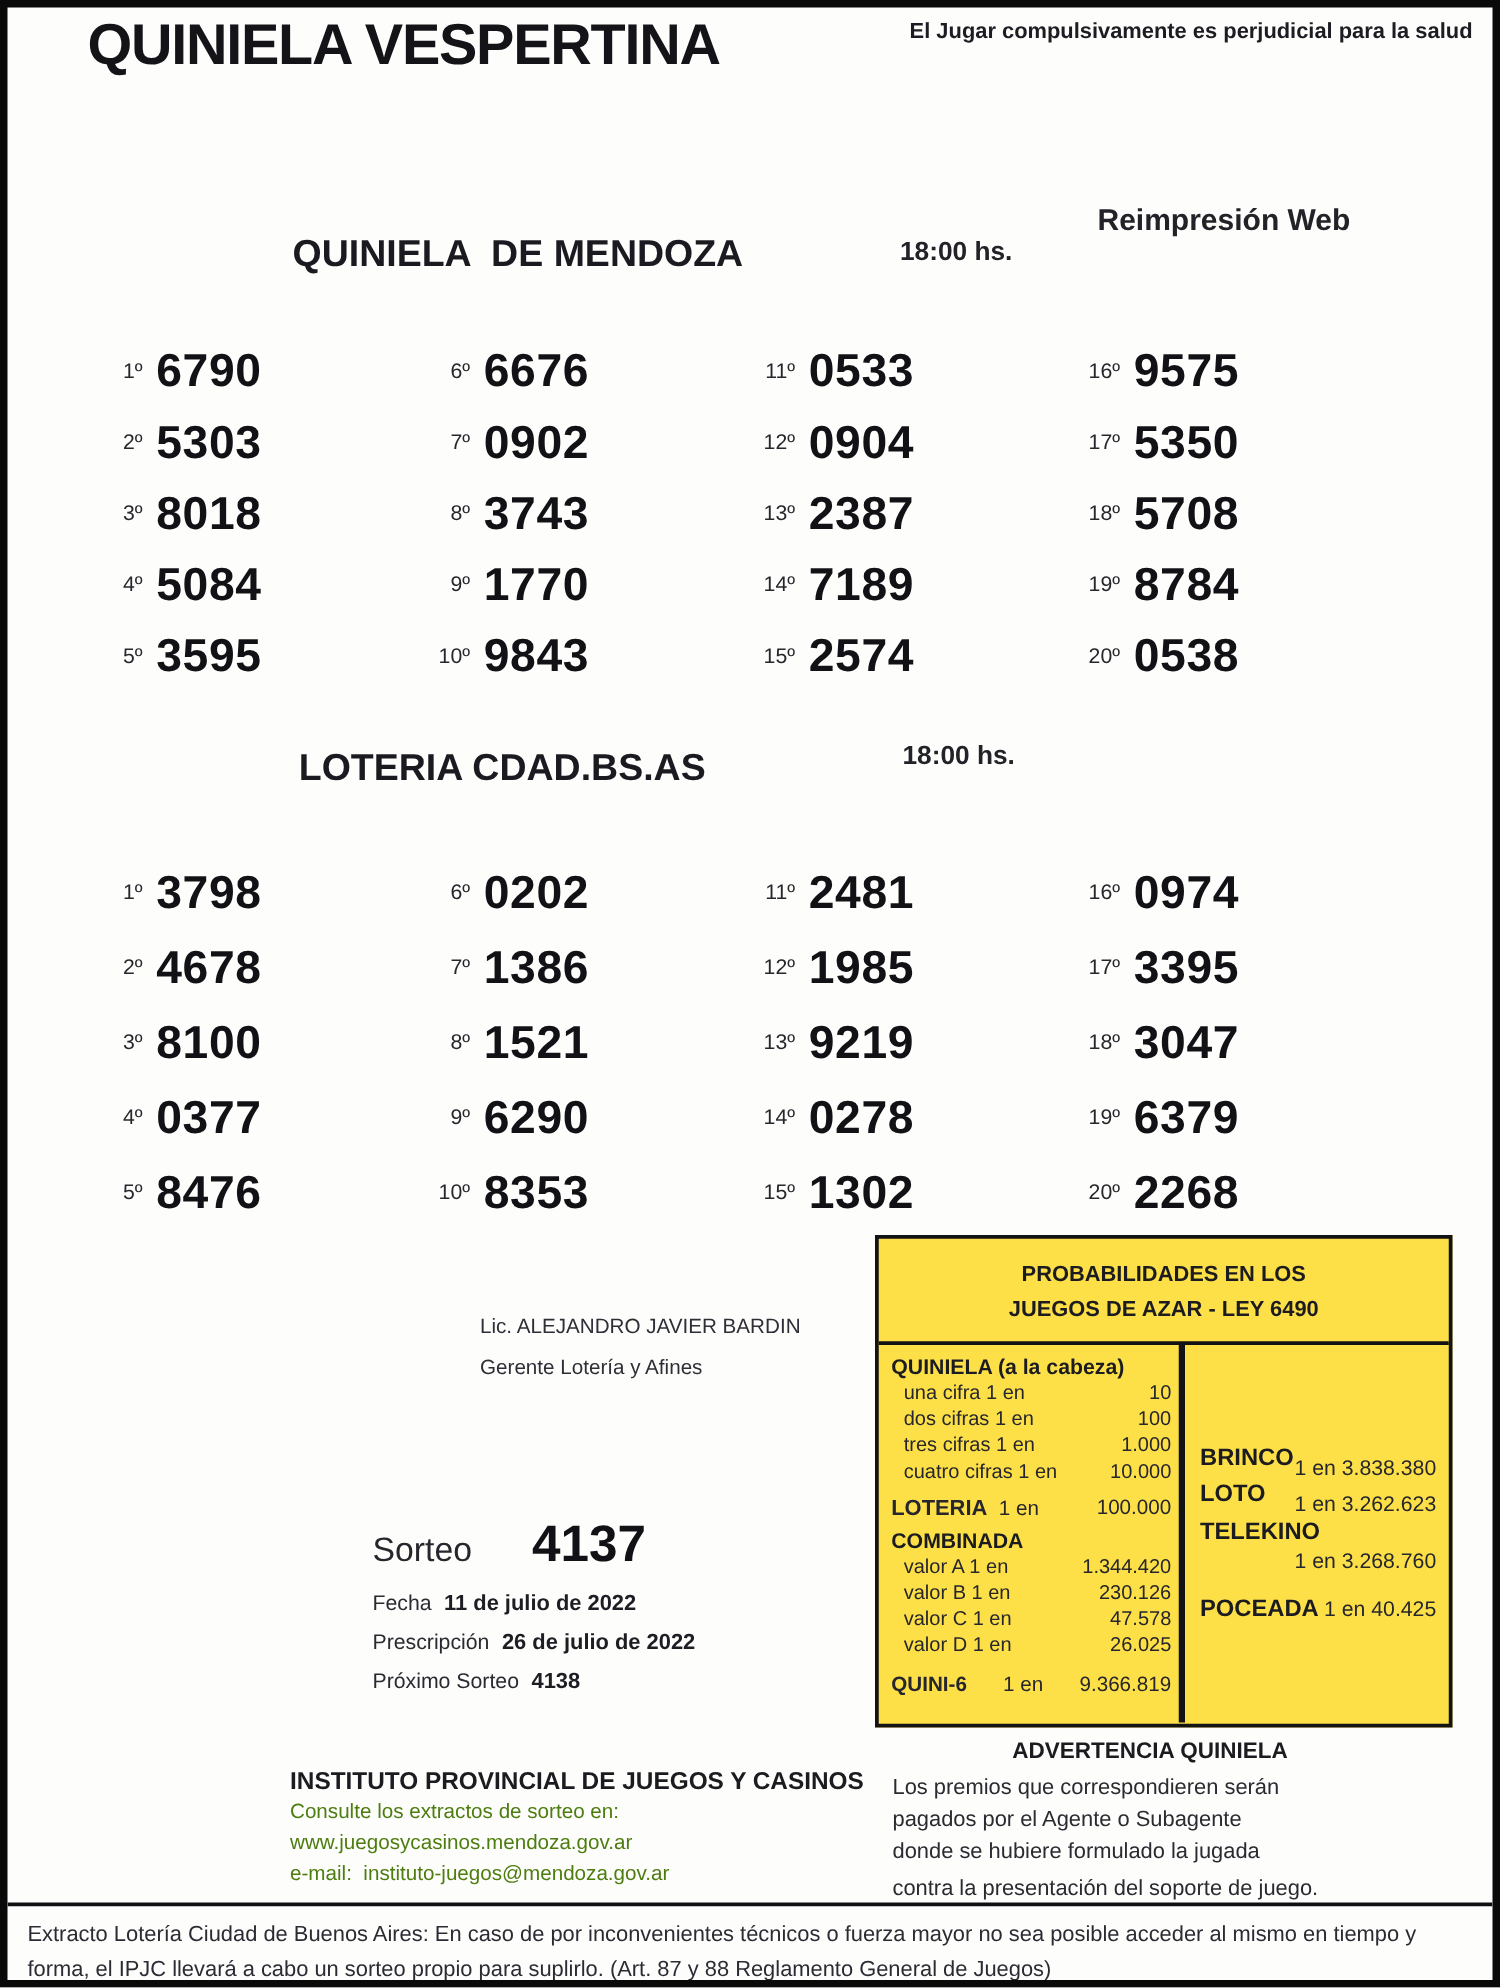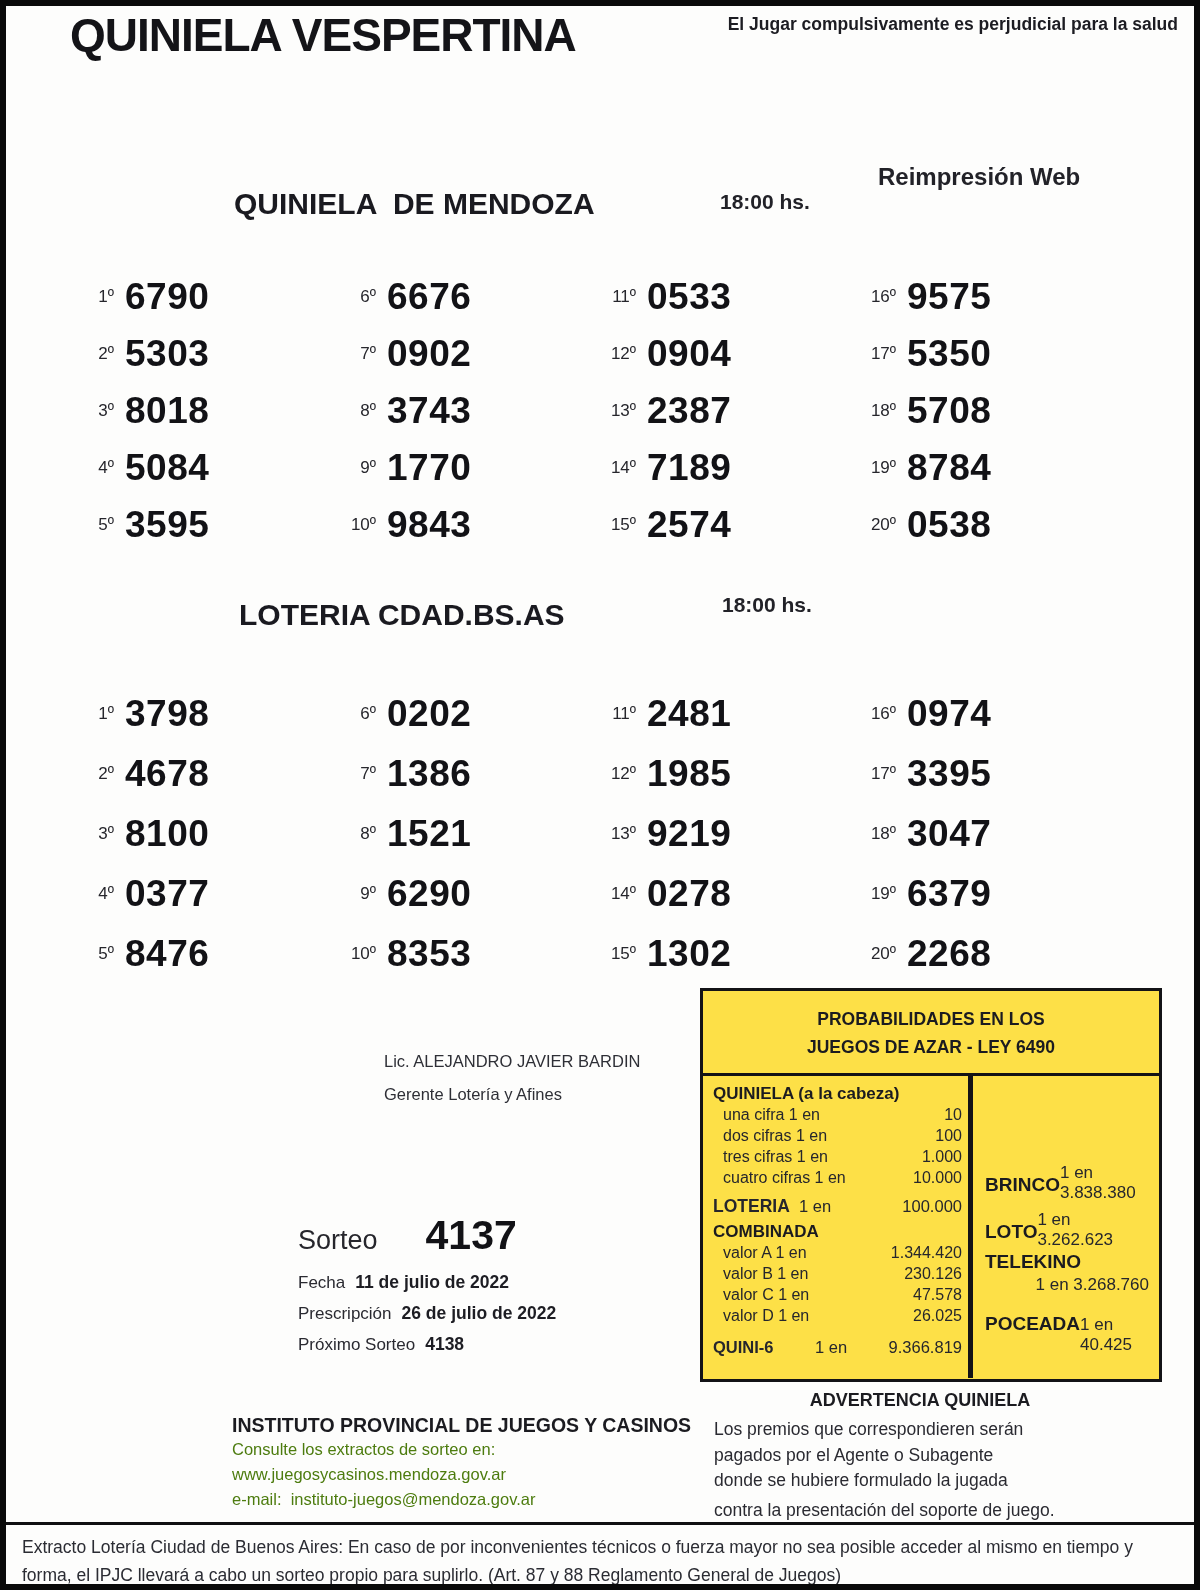--- a/index.html
+++ b/index.html
@@ -41,21 +41,21 @@
   
   .sig{font-size:16.5px;color:#2e2f36;}
   .sig1{left:68px;top:1046px;}
   .sig2{left:378px;top:1046px;}
   .sig .sig-name{margin-bottom:14px;}
 
   
   .pbox{left:694px;top:982px;width:462px;height:394px;border:3px solid #131316;box-sizing:border-box;background:#fde047;}
   .pbox-head{border-bottom:3px solid #131316;text-align:center;font-weight:bold;font-size:17.5px;line-height:1.6;padding:14px 0 12px;color:#1b1b20;}
   .pbox-body{display:flex;align-items:stretch;height:calc(100% - 86px);}
-  .pbox-left{width:265px;box-sizing:border-box;padding:8px 6px 2px 10px;}
+  .pbox-left{width:240px;box-sizing:border-box;padding:8px 6px 2px 10px;}
   .pbox-div{width:5px;background:#131316;flex:none;}
   .pbox-right{flex:1;box-sizing:border-box;padding:4px 10px 4px 12px;}
   .ph{font-weight:bold;font-size:17px;color:#1b1b20;}
   .prow{display:flex;justify-content:space-between;font-size:16px;line-height:21px;color:#26262c;}
   .prow.indent{padding-left:10px;}
   .prow-lot{margin-top:8px;font-size:16.5px;}
   .prow-lot .bgame{font-size:17.5px;}
   .ph-comb{margin-top:5px;}
   .prow-q6{margin-top:11px;font-size:16.5px;}
   .bgame{font-weight:bold;}

